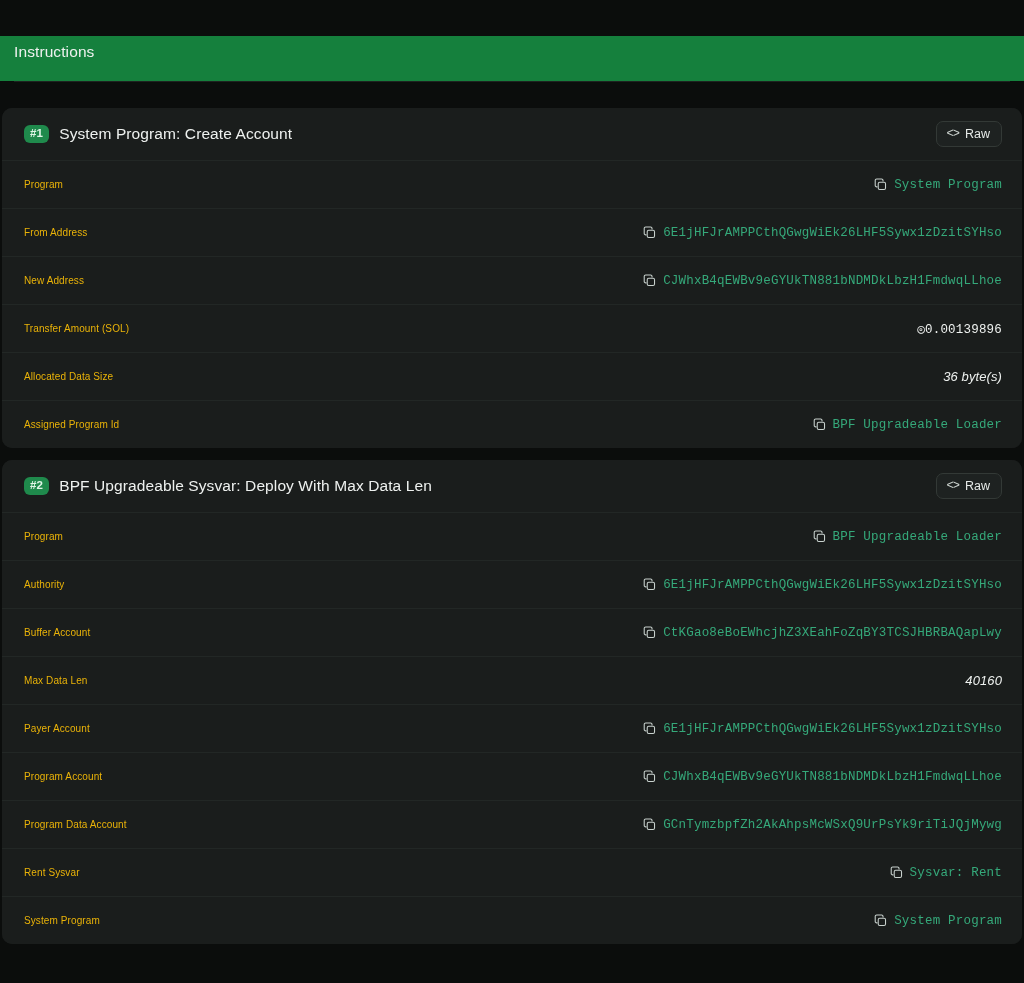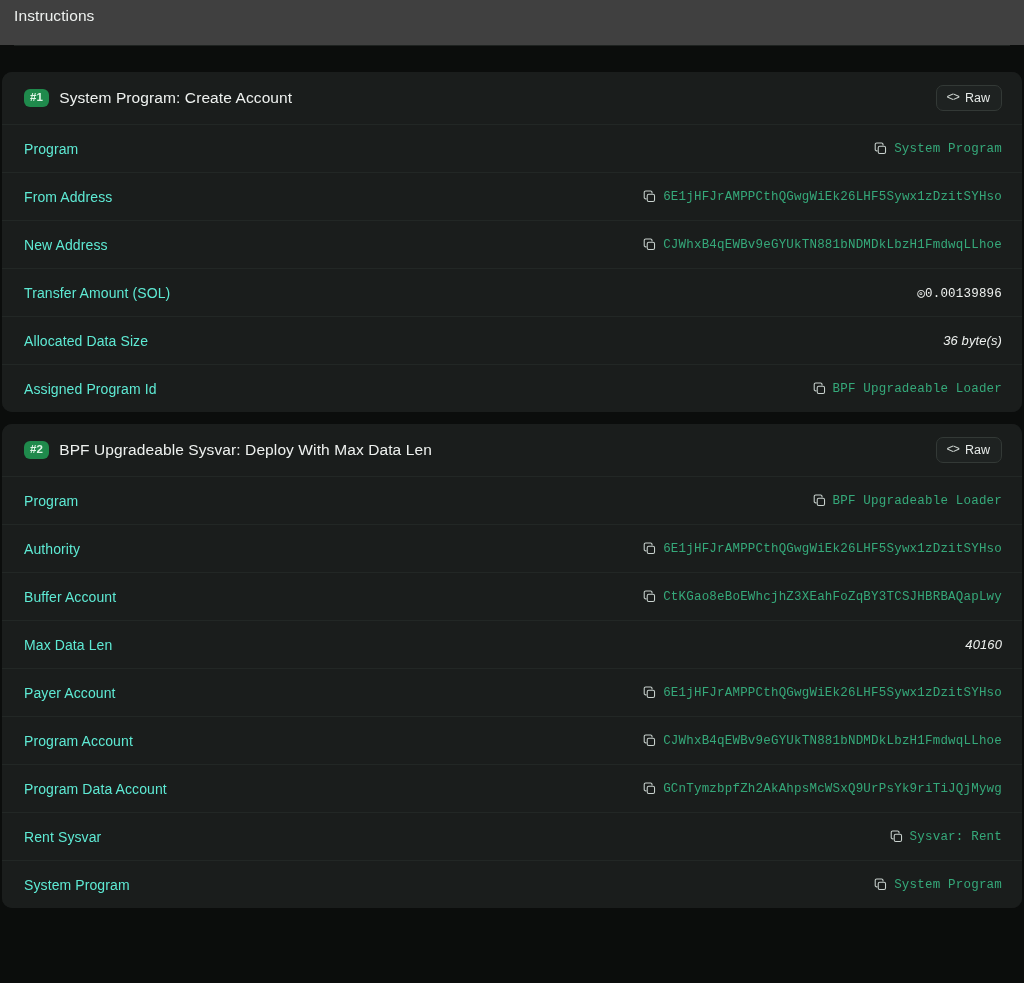--- a/index.html
+++ b/index.html
@@ -12,21 +12,22 @@
     overflow: hidden;
   }
   .page { width: 1024px; height: 983px; position: relative; background: #0b0d0c; }
 
   
   .top-header {
     height: 45px;
     padding: 0 14px;
     display: flex;
     align-items: flex-start;
-    background: #404040;
+    background: #15803d;
+    margin-top: 36px;
   }
   .top-title {
     color: #eef1ef;
     font-size: 15.5px;
     line-height: 1;
     padding-top: 8px;
     letter-spacing: .1px;
   }
   .header-divider {
     height: 1px;
@@ -90,22 +91,22 @@
   .rows { background: #1a1d1c; }
   .row {
     display: flex;
     align-items: center;
     justify-content: space-between;
     height: 48px;
     padding: 0 20px 0 22px;
     border-top: 1px solid #222725;
   }
   .row-label {
-    color: #5eead4;
-    font-size: 14px;
+    color: #eab308;
+    font-size: 10px;
     letter-spacing: .1px;
     white-space: nowrap;
   }
   .row-value {
     display: inline-flex;
     align-items: center;
     gap: 7px;
     white-space: nowrap;
   }
   .val-mono {

